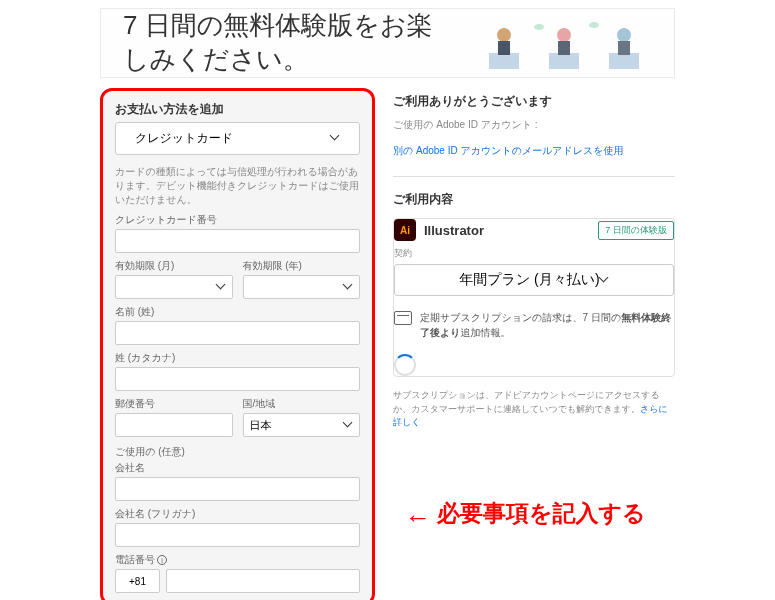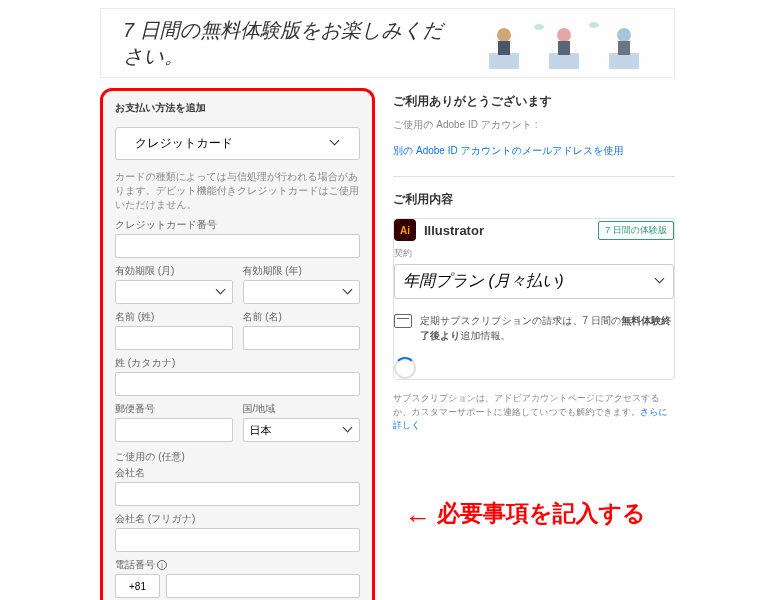--- a/index.html
+++ b/index.html
@@ -19,25 +19,24 @@
       margin: 8px 100px 10px 100px;
       background: #fefefe;
       border: 1px solid #eaeaea;
       height: 70px;
       display: flex;
       align-items: center;
       padding: 0 22px;
       position: relative;
     }
     .banner-text {
-      font-size: 20px;
+      font-size: 26px;
       color: #333;
       line-height: 1.3;
       max-width: 330px;
-      font-style: italic;
     }
     .banner-illustration {
       position: absolute;
       right: 15px;
       top: 6px;
       width: 180px;
       height: 58px;
     }
     .main-container {
       display: flex;
@@ -49,24 +48,24 @@
       border: 3px solid #ff0000;
       border-radius: 12px;
       background: #f5f5f5;
       padding: 10px 12px;
     }
     .right-panel {
       flex: 1;
       padding-top: 5px;
     }
     .section-heading {
-      font-size: 10px;
+      font-size: 12px;
       font-weight: bold;
       color: #333;
-      margin-bottom: 12px;
+      margin-bottom: 4px;
     }
     .select-wrapper {
       background: #fff;
       border: 1px solid #ccc;
       border-radius: 3px;
       padding: 7px 19px;
       font-size: 12px;
       display: flex;
       align-items: center;
       justify-content: space-between;
@@ -222,27 +221,26 @@
     }
     .contract-label {
       font-size: 9px;
       color: #888;
       margin-bottom: 4px;
     }
     .plan-select {
       border: 1px solid #ccc;
       border-radius: 3px;
       padding: 6px 8px;
-      font-size: 16px;
-      display: flex;
-      align-items: center;
-      justify-content: space-between;
+      font-size: 14px;
+      display: flex;
+      align-items: center;
+      justify-content: center;
       cursor: pointer;
       margin-bottom: 14px;
-      font-style: italic;
     }
     .subscription-note {
       display: flex;
       gap: 8px;
       align-items: flex-start;
     }
     .calendar-icon {
       width: 18px;
       height: 14px;
       border: 1.5px solid #666;
@@ -348,24 +346,20 @@
             <span class="chevron-down"></span>
         </div>
       </div>
     </div>
 
     <div class="row-2col">
       <div>
         <label class="field-label">名前 (姓)</label>
         <input type="text" class="text-input" style="">
       </div>
-      <div>
-        <label class="field-label">名前 (名)</label>
-        <input type="text" class="text-input" style="">
-      </div>
     </div>
 
     <div class="row-2col">
       <div>
         <label class="field-label">姓 (カタカナ)</label>
         <input type="text" class="text-input" style="">
       </div>
     </div>
 
     <div class="row-2col">

